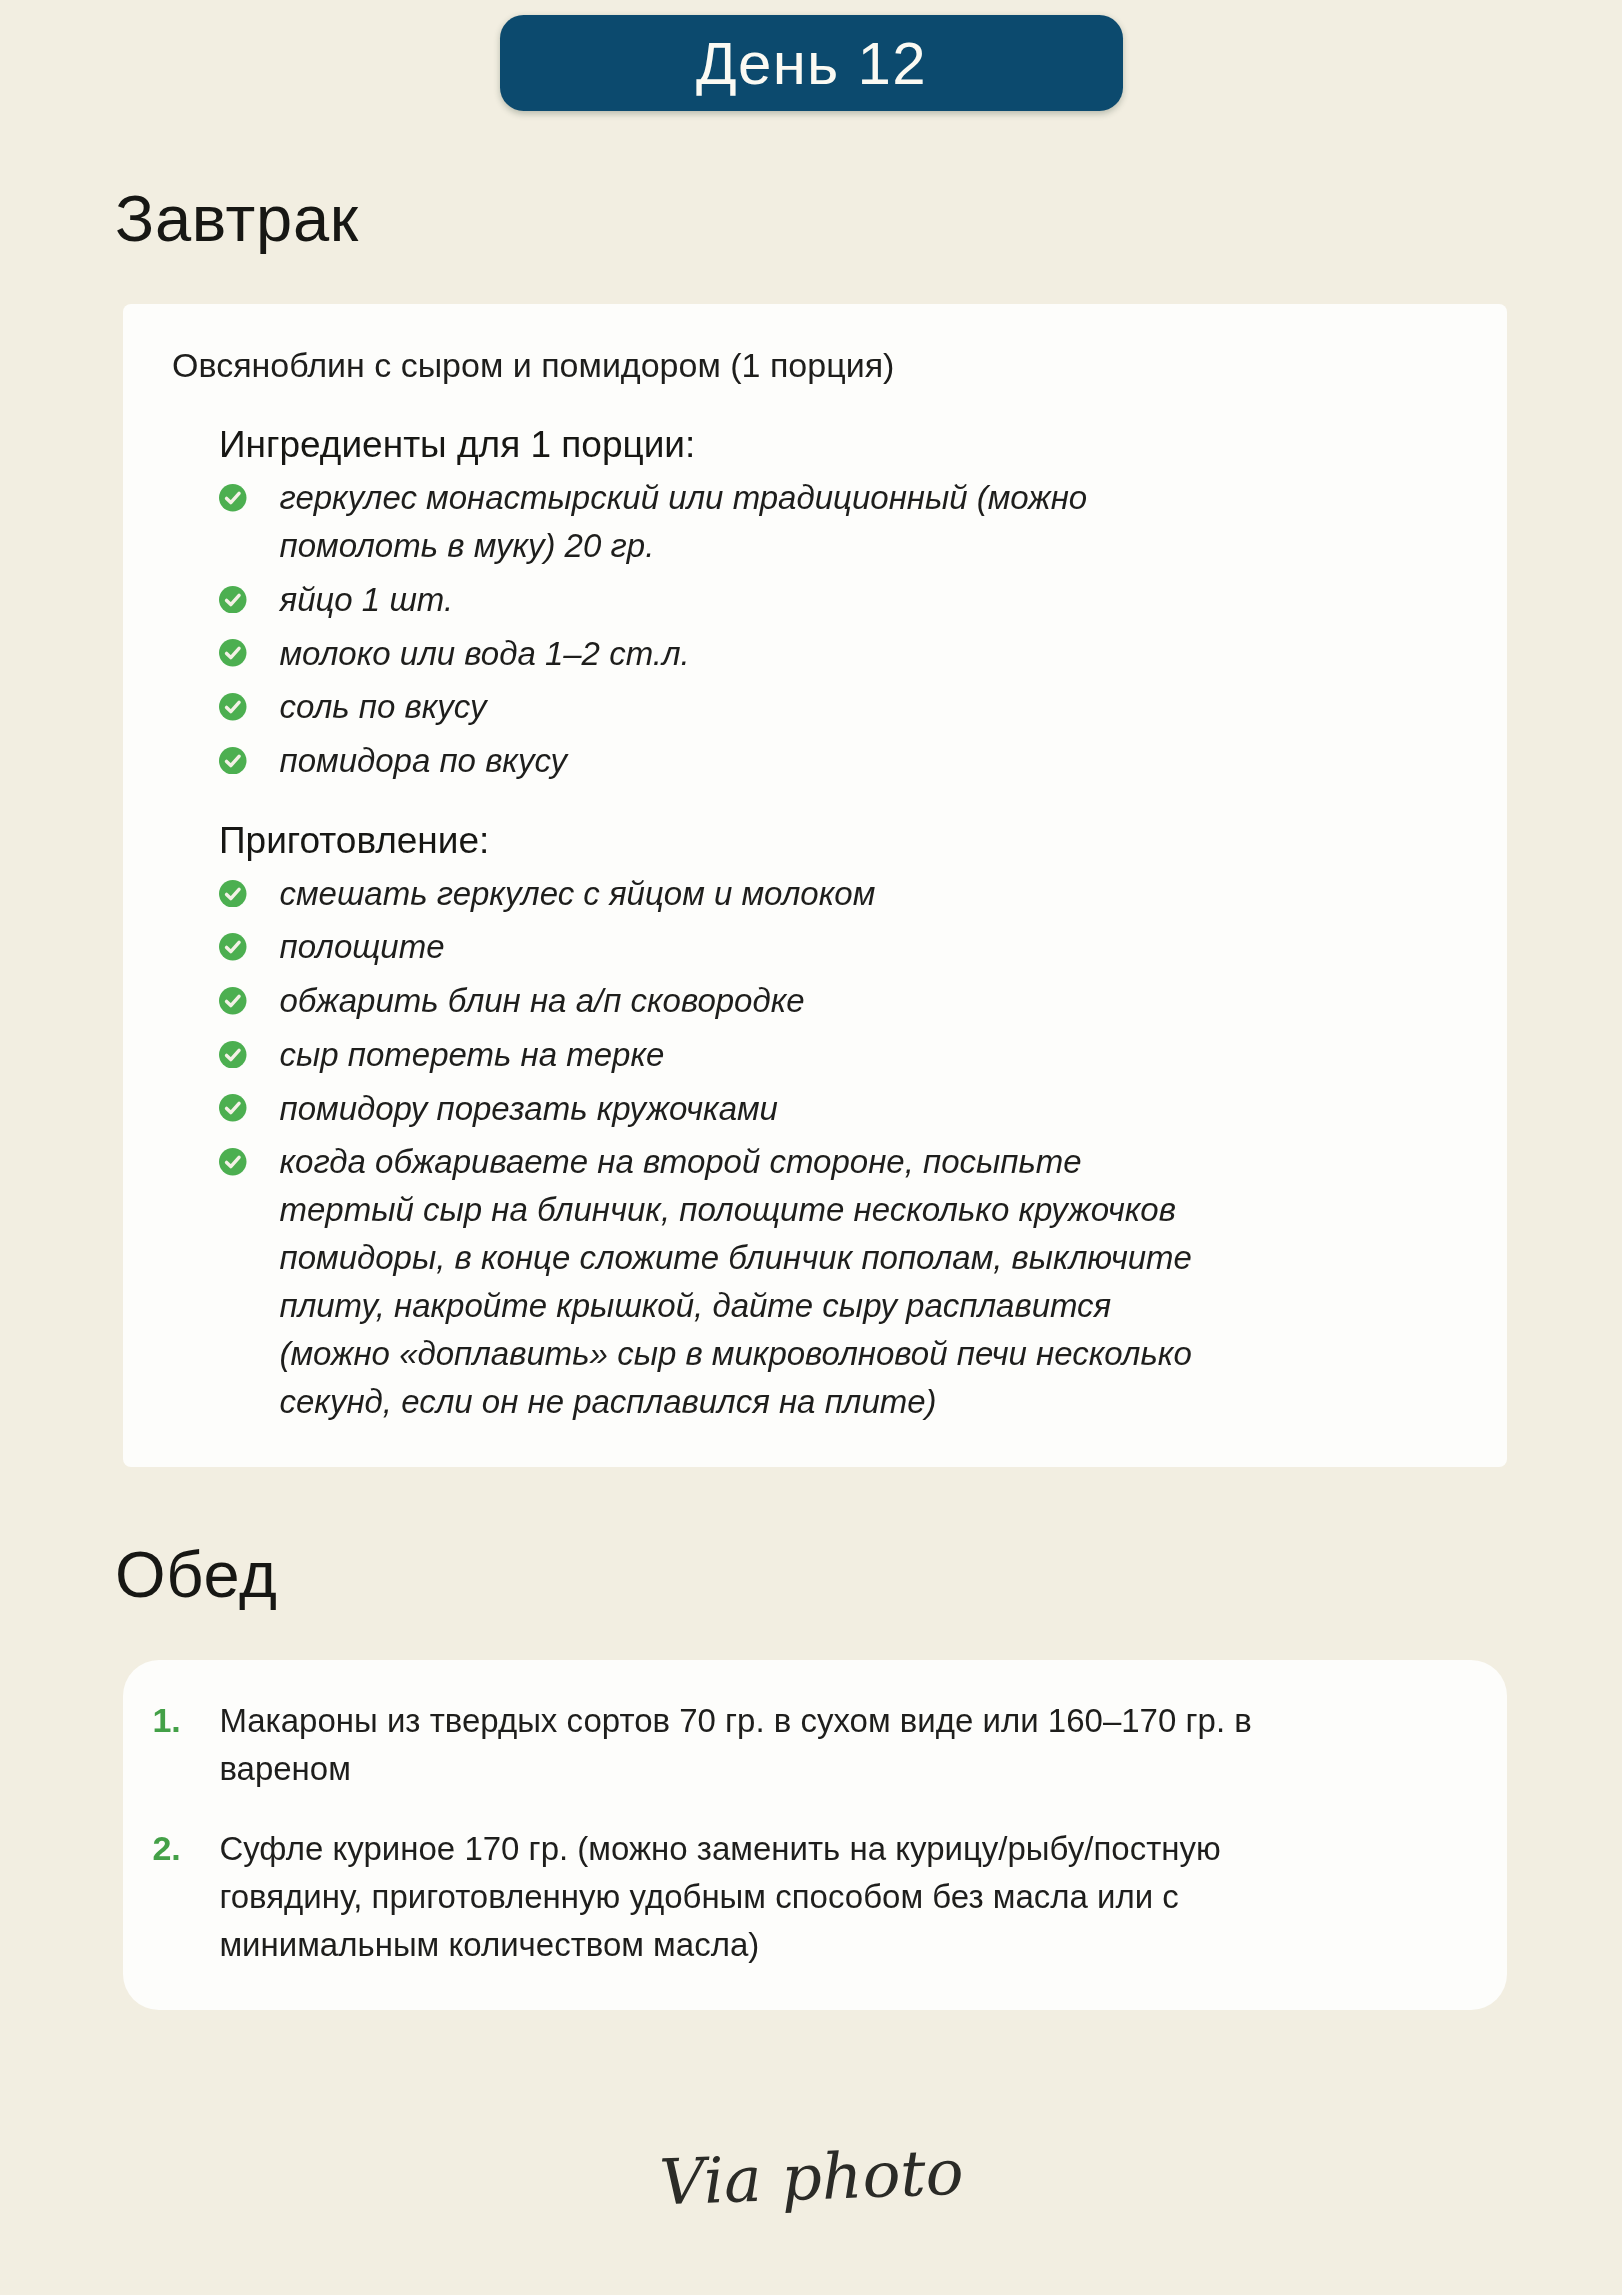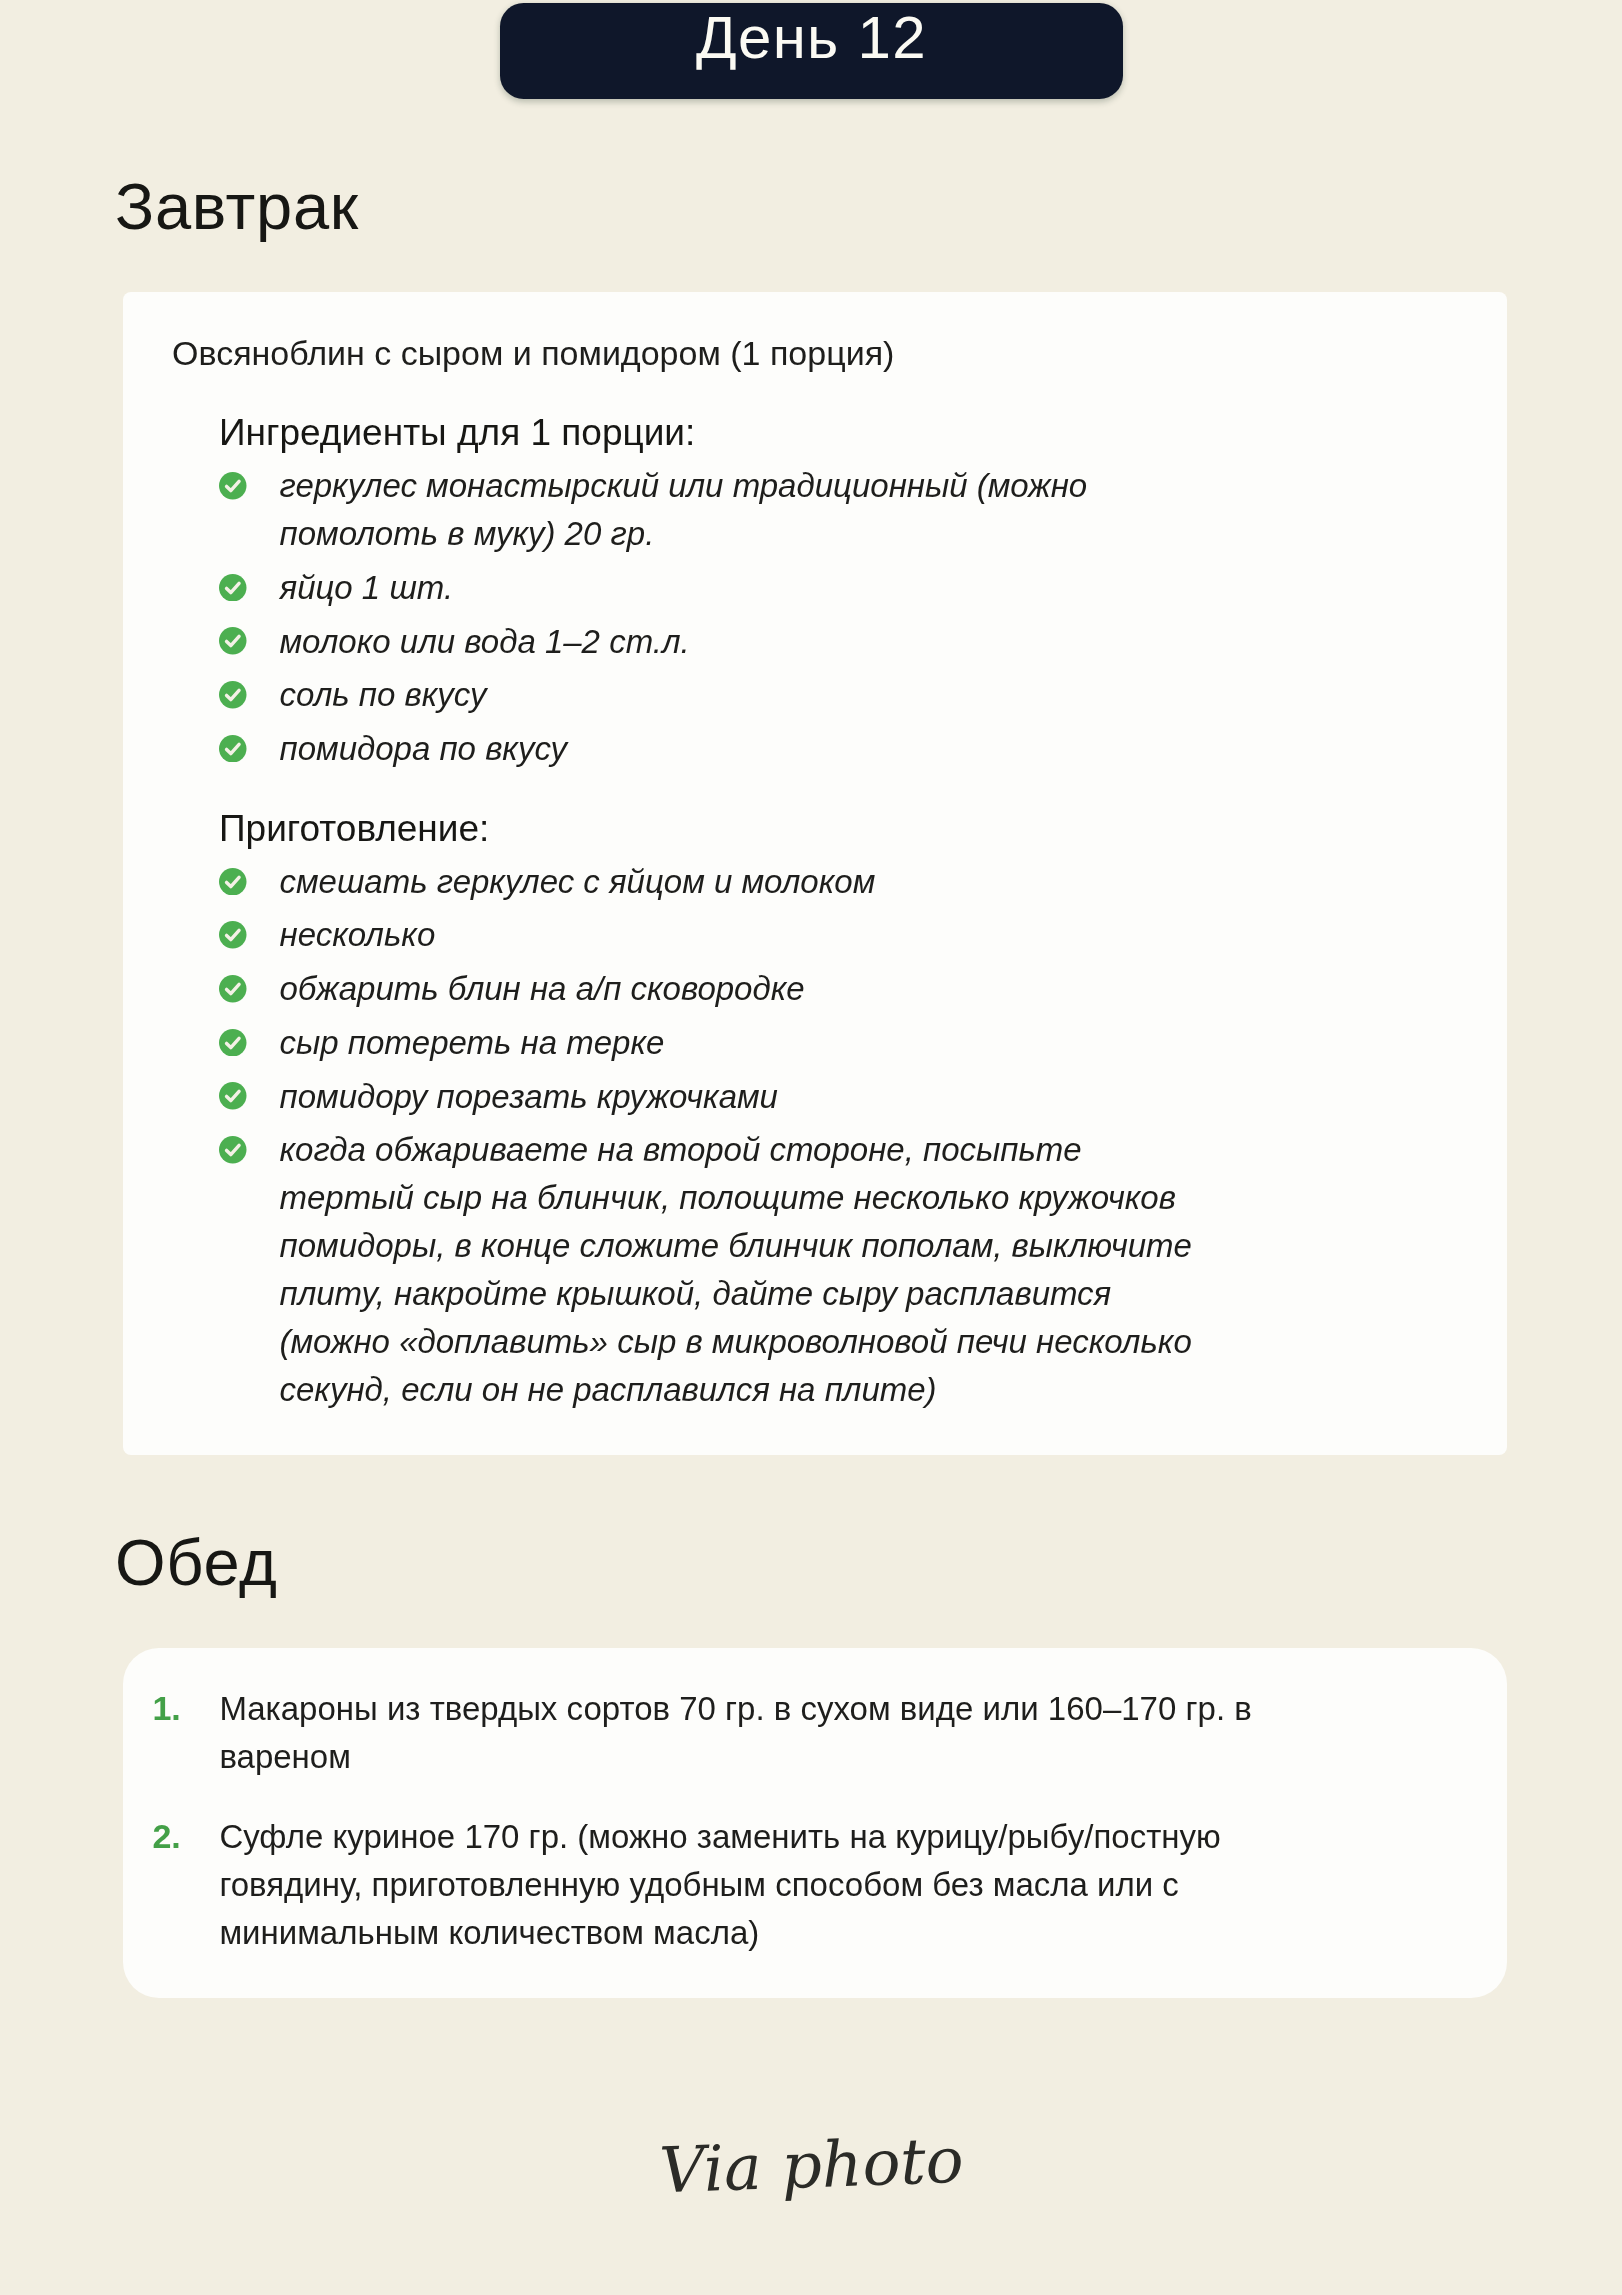--- a/index.html
+++ b/index.html
@@ -17,25 +17,25 @@
   .page {
     width: 1623px;
     min-height: 2295px;
     box-sizing: border-box;
     padding-bottom: 39px;
   }
   
   .day-badge {
     width: 623px;
     height: 96px;
-    margin: 3px auto 0;
-    background: #0f172a;
+    margin: 15px auto 0;
+    background: #0c4a6e;
     border-radius: 23.6px;
     display: flex;
-    align-items: flex-start;
+    align-items: center;
     justify-content: center;
     box-shadow: 0 2.6px 5.9px rgba(40, 60, 45, 0.28);
   }
   .day-badge span {
     color: #FBFAF3;
     font-size: 60px;
     font-weight: 400;
     letter-spacing: 1.3px;
   }
   
@@ -189,21 +189,21 @@
             <circle cx="12" cy="12" r="12" fill="#4CAF50"></circle>
             <path d="M6.6 12.6 L10.3 16.2 L17.5 8.2" fill="none" stroke="#F4F1E6" stroke-width="3" stroke-linecap="round" stroke-linejoin="round"></path>
           </svg>
         <span class="text">смешать геркулес с яйцом и молоком</span>
       </li>
       <li>
         <svg class="check-icon" viewBox="0 0 24 24">
             <circle cx="12" cy="12" r="12" fill="#4CAF50"></circle>
             <path d="M6.6 12.6 L10.3 16.2 L17.5 8.2" fill="none" stroke="#F4F1E6" stroke-width="3" stroke-linecap="round" stroke-linejoin="round"></path>
           </svg>
-        <span class="text">несколько</span>
+        <span class="text">полощите</span>
       </li>
       <li>
         <svg class="check-icon" viewBox="0 0 24 24">
             <circle cx="12" cy="12" r="12" fill="#4CAF50"></circle>
             <path d="M6.6 12.6 L10.3 16.2 L17.5 8.2" fill="none" stroke="#F4F1E6" stroke-width="3" stroke-linecap="round" stroke-linejoin="round"></path>
           </svg>
         <span class="text">обжарить блин на а/п сковородке</span>
       </li>
       <li>
         <svg class="check-icon" viewBox="0 0 24 24">

